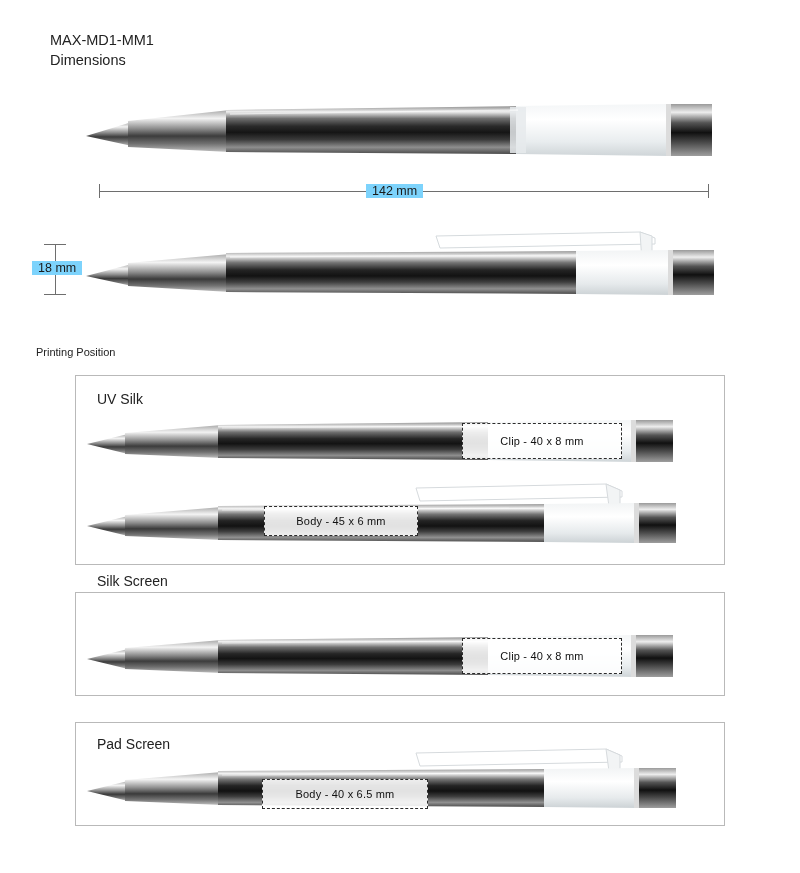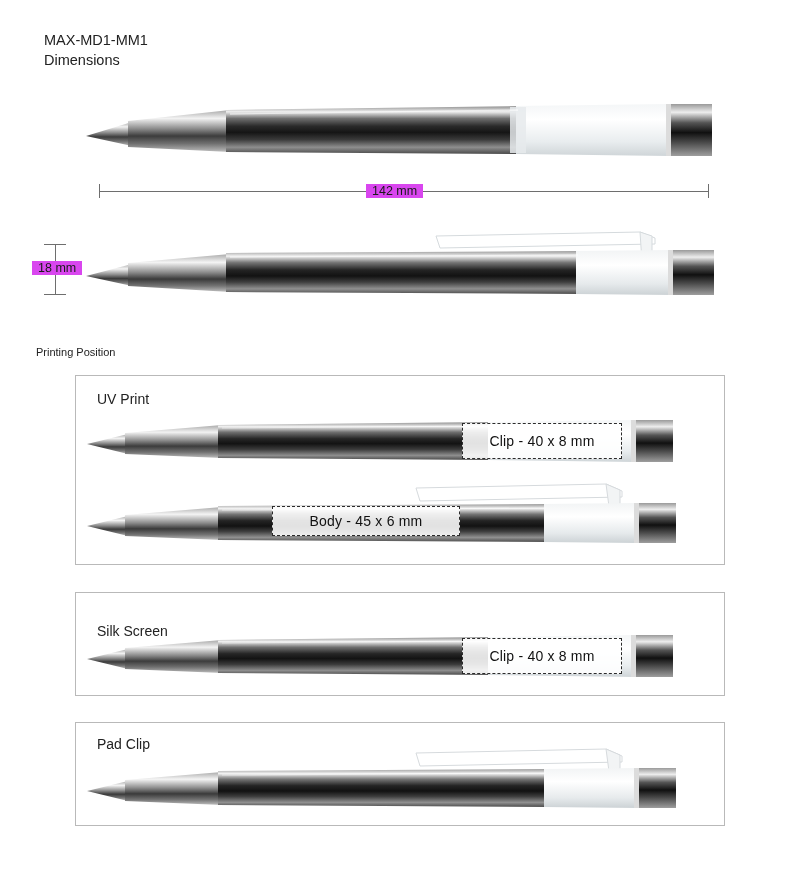--- a/index.html
+++ b/index.html
@@ -17,21 +17,21 @@
   }
 
   .sheet {
     position: absolute;
     inset: 0;
   }
 
   
   .doc-title {
     position: absolute;
-    left: 44px;
+    left: 50px;
     top: 30px;
     font-size: 14.5px;
     line-height: 20px;
     color: #222;
     white-space: pre-line;
   }
   .section-title {
     position: absolute;
     font-size: 11px;
     color: #222;
@@ -59,41 +59,41 @@
     background: #6e6e6e;
   }
   .meas-tick {
     position: absolute;
     background: #6e6e6e;
   }
   .meas-label {
     position: absolute;
     font-size: 12.5px;
     color: #1a1a1a;
-    background: #d946ef;
+    background: #7dd3fc;
     padding: 0 6px;
   }
 
   
   .panel {
     position: absolute;
     border: 1px solid #b9b9b9;
     box-sizing: border-box;
     background: transparent;
   }
 
   .area-box {
     position: absolute;
     border: 1px dashed #2b2b2b;
     box-sizing: border-box;
     background: rgba(255,255,255,0.88);
     display: flex;
     align-items: center;
     justify-content: center;
-    font-size: 14px;
+    font-size: 11px;
     color: #111;
     letter-spacing: 0.2px;
   }
 </style>
 </head>
 <body>
 
 <div class="sheet">
 
   <div class="doc-title">MAX-MD1-MM1
@@ -209,21 +209,21 @@
   </svg>
 
   <div class="meas-tick" style="left:44px; top:244px; width:22px; height:1px;"></div>
   <div class="meas-tick" style="left:44px; top:294px; width:22px; height:1px;"></div>
   <div class="meas-v" style="left:55px; top:244px; height:51px;"></div>
   <div class="meas-label" style="left:32px; top:261px;">18 mm</div>
 
   <div class="section-title" style="left:36px; top:346px;">Printing Position</div>
 
   <div class="panel" style="left:75px; top:375px; width:650px; height:190px;"></div>
-  <div class="box-title" style="left:97px; top:391px;">UV Print</div>
+  <div class="box-title" style="left:97px; top:391px;">UV Silk</div>
 
   <svg class="pen" style="left:82px; top:410px;" width="600" height="60" viewBox="0 0 600 60">
     <defs>
       <linearGradient id="barrel3" x1="0" y1="0" x2="0" y2="1">
         <stop offset="0%" stop-color="#8d8d8d"></stop>
         <stop offset="12%" stop-color="#efefef"></stop>
         <stop offset="27%" stop-color="#6f6f6f"></stop>
         <stop offset="44%" stop-color="#262626"></stop>
         <stop offset="57%" stop-color="#131313"></stop>
         <stop offset="72%" stop-color="#3b3b3b"></stop>
@@ -301,24 +301,24 @@
     <path d="M334,8 L524,4 L540,11 L540,17 L338,21 Z" fill="#ffffff" stroke="#d6dadd" stroke-width="1"></path>
     <path d="M524,4 L538,10 L538,34 L528,34 Z" fill="#f2f4f5" stroke="#d6dadd" stroke-width="1"></path>
     <path d="M5,46 L46,36 L46,56 Z" fill="url(#tip4)"></path>
     <path d="M43,35 L140,27 L140,60 L43,56 Z" fill="url(#tip4)"></path>
     <path d="M136,26 L466,24 L466,62 L136,60 Z" fill="url(#barrel4)"></path>
     <path d="M462,24 L556,23 L556,63 L462,62 Z" fill="url(#white4)"></path>
     <rect x="554" y="23" width="40" height="40" fill="url(#cap4)"></rect>
     <rect x="552" y="23" width="5" height="40" fill="#dcdcdc"></rect>
     <path d="M140,30 L464,28" stroke="#ffffff" stroke-opacity="0.5" stroke-width="1.2" fill="none"></path>
   </svg>
-  <div class="area-box" style="left:272px; top:506px; width:188px; height:30px;">Body - 45 x 6 mm</div>
+  <div class="area-box" style="left:264px; top:506px; width:154px; height:30px;">Body - 45 x 6 mm</div>
 
   <div class="panel" style="left:75px; top:592px; width:650px; height:104px;"></div>
-  <div class="box-title" style="left:97px; top:623px;">Silk Screen</div>
+  <div class="box-title" style="left:97px; top:573px;">Silk Screen</div>
 
   <svg class="pen" style="left:82px; top:625px;" width="600" height="60" viewBox="0 0 600 60">
     <defs>
       <linearGradient id="barrel5" x1="0" y1="0" x2="0" y2="1">
         <stop offset="0%" stop-color="#8d8d8d"></stop>
         <stop offset="12%" stop-color="#efefef"></stop>
         <stop offset="27%" stop-color="#6f6f6f"></stop>
         <stop offset="44%" stop-color="#262626"></stop>
         <stop offset="57%" stop-color="#131313"></stop>
         <stop offset="72%" stop-color="#3b3b3b"></stop>
@@ -352,21 +352,21 @@
     <path d="M43,23 L140,15 L140,48 L43,44 Z" fill="url(#tip5)"></path>
     <path d="M136,15 L410,12 L410,50 L136,48 Z" fill="url(#barrel5)"></path>
     <path d="M406,12 L553,10 L553,52 L406,50 Z" fill="url(#white5)"></path>
     <rect x="551" y="10" width="40" height="42" fill="url(#cap5)"></rect>
     <rect x="549" y="10" width="5" height="42" fill="#dcdcdc"></rect>
     <path d="M140,18 L408,16" stroke="#ffffff" stroke-opacity="0.5" stroke-width="1.2" fill="none"></path>
   </svg>
   <div class="area-box" style="left:462px; top:638px; width:160px; height:36px;">Clip - 40 x 8 mm</div>
 
   <div class="panel" style="left:75px; top:722px; width:650px; height:104px;"></div>
-  <div class="box-title" style="left:97px; top:736px;">Pad Clip</div>
+  <div class="box-title" style="left:97px; top:736px;">Pad Screen</div>
 
   <svg class="pen" style="left:82px; top:745px;" width="600" height="70" viewBox="0 0 600 70">
     <defs>
       <linearGradient id="barrel6" x1="0" y1="0" x2="0" y2="1">
         <stop offset="0%" stop-color="#9b9b9b"></stop>
         <stop offset="12%" stop-color="#f1f1f1"></stop>
         <stop offset="27%" stop-color="#757575"></stop>
         <stop offset="44%" stop-color="#242424"></stop>
         <stop offset="58%" stop-color="#121212"></stop>
         <stop offset="72%" stop-color="#3d3d3d"></stop>
@@ -399,14 +399,15 @@
     <path d="M334,8 L524,4 L540,11 L540,17 L338,21 Z" fill="#ffffff" stroke="#d6dadd" stroke-width="1"></path>
     <path d="M524,4 L538,10 L538,34 L528,34 Z" fill="#f2f4f5" stroke="#d6dadd" stroke-width="1"></path>
     <path d="M5,46 L46,36 L46,56 Z" fill="url(#tip6)"></path>
     <path d="M43,35 L140,27 L140,60 L43,56 Z" fill="url(#tip6)"></path>
     <path d="M136,26 L466,24 L466,62 L136,60 Z" fill="url(#barrel6)"></path>
     <path d="M462,24 L556,23 L556,63 L462,62 Z" fill="url(#white6)"></path>
     <rect x="554" y="23" width="40" height="40" fill="url(#cap6)"></rect>
     <rect x="552" y="23" width="5" height="40" fill="#dcdcdc"></rect>
     <path d="M140,30 L464,28" stroke="#ffffff" stroke-opacity="0.5" stroke-width="1.2" fill="none"></path>
   </svg>
+  <div class="area-box" style="left:262px; top:779px; width:166px; height:30px;">Body - 40 x 6.5 mm</div>
 
 </div>
 
 </body></html>

